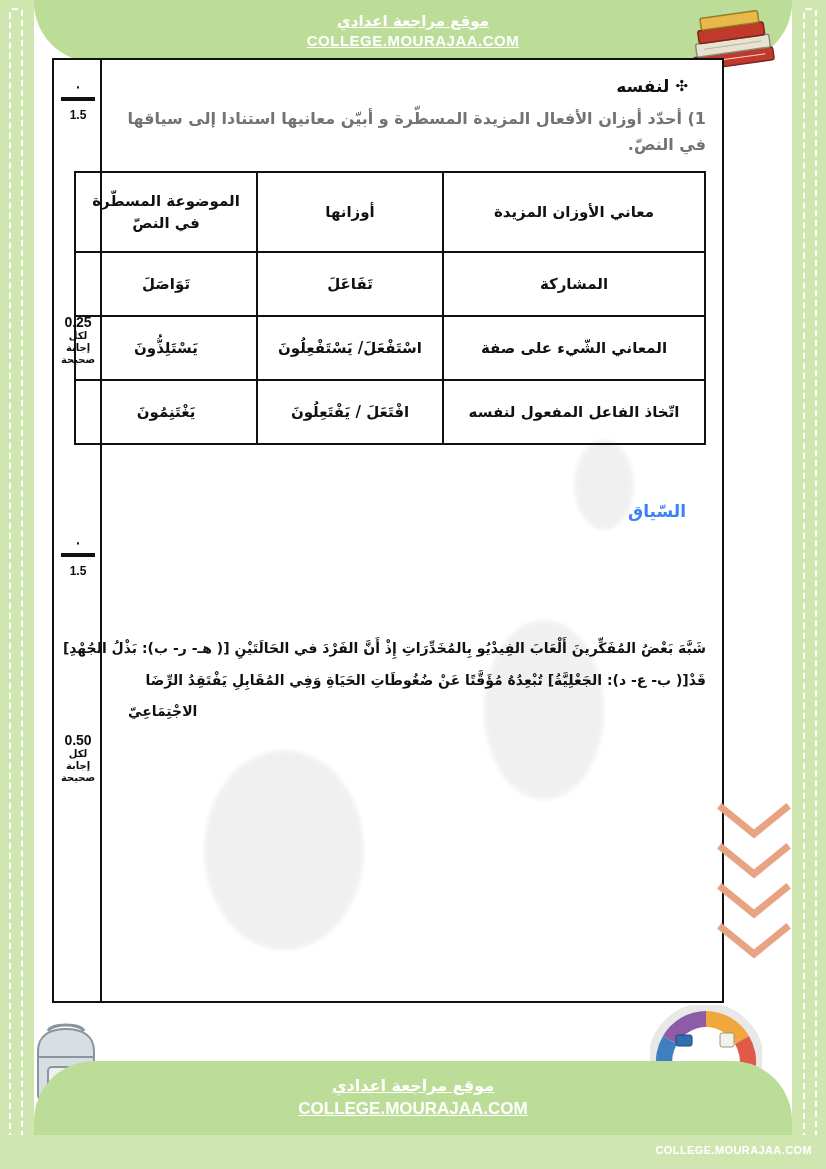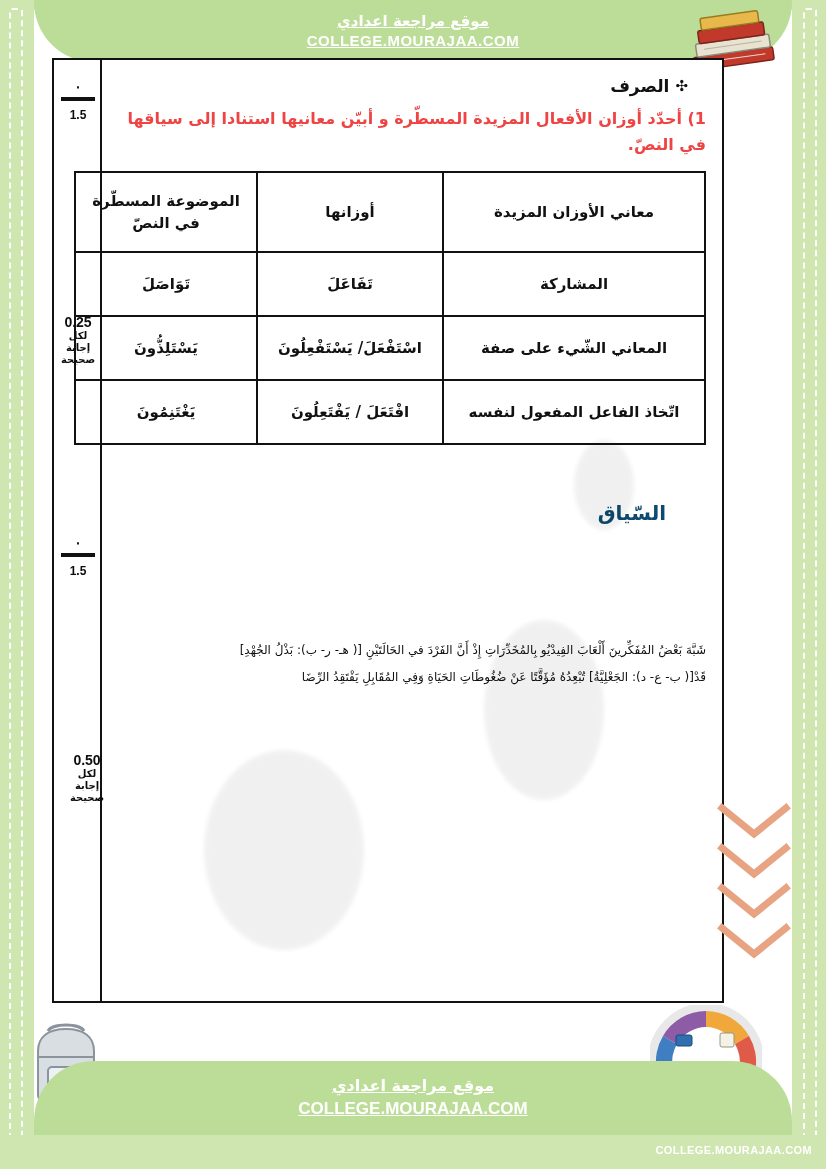--- a/index.html
+++ b/index.html
@@ -112,21 +112,21 @@
 
   .h-sarf{
     font-size:17px;font-weight:bold;color:#111;
     text-align:left;direction:rtl;
     margin:4px 18px 10px 0;
     display:flex;justify-content:flex-start;align-items:center;gap:6px;
   }
   .h-sarf .bullet{font-size:15px;line-height:1;}
 
   .q{
-    font-size:16px;font-weight:bold;color:#ef4444;line-height:1.6;
+    font-size:16px;font-weight:bold;color:#737373;line-height:1.6;
     text-align:right;margin:0 0 6px 0;
   }
 
   
   table.tbl{
     border-collapse:collapse;width:600px;margin:14px 0 0 0;
     table-layout:fixed;
   }
   table.tbl td,table.tbl th{
     border:2px solid #111;
@@ -135,29 +135,29 @@
     padding:8px 4px;line-height:1.5;
   }
   table.tbl th{height:62px;}
   table.tbl td{height:46px;border-radius:30px;}
   .col-a{width:172px;}
   .col-b{width:176px;}
   .col-c{width:252px;}
 
   .q2-wrap{margin-top:56px;}
   .q2-cont{
-    font-size:20px;font-weight:bold;color:#0c4a6e;
-    text-align:right;margin:2px 40px 0 0;
+    font-size:17px;font-weight:bold;color:#3b82f6;
+    text-align:right;margin:2px 20px 0 0;
   }
 
   
   .exercise{
     margin-top:112px;
-    font-size:12px;color:#111;line-height:2.25;
-    text-align:right;font-weight:normal;
+    font-size:14px;color:#111;line-height:2.25;
+    text-align:right;font-weight:bold;
   }
   .exercise .ln{display:block;white-space:nowrap;}
   .exercise .ln.l2{margin-right:-6px;}
   .exercise .ln.l4{text-align:left;padding-left:10px;}
 
   
   .books{
     position:absolute;right:36px;top:6px;width:112px;height:74px;
     pointer-events:none;
   }
@@ -224,34 +224,34 @@
         <div class="sub">إجابة</div>
         <div class="sub">صحيحة</div>
       </div>
 
       <div class="mark" style="top:478px;">
         <div class="dot">٠</div>
         <div class="bar"></div>
         <div class="num">1.5</div>
       </div>
 
-      <div class="mark" style="top:692px;padding-left:9px;">
+      <div class="mark" style="top:672px;">
         <div class="score">0.50</div>
         <div class="sub">لكل</div>
         <div class="sub">إجابة</div>
         <div class="sub">صحيحة</div>
       </div>
 
     </div>
 
     <div class="body-col">
 
       <div class="h-sarf">
         <span class="bullet">✣</span>
-        <span>الصرف</span>
+        <span>لنفسه</span>
       </div>
 
       <div class="q">1) أحدّد أوزان الأفعال المزيدة المسطّرة  و أبيّن معانيها استنادا إلى سياقها في النصّ.</div>
 
       <table class="tbl">
         <thead>
           <tr>
             <th class="col-c">معاني الأوزان المزيدة</th>
             <th class="col-b">أوزانها</th>
             <th class="col-a">الموضوعة المسطّرة في النصّ</th>
@@ -276,20 +276,21 @@
         </tbody>
       </table>
 
       <div class="q2-wrap">
         <div class="q2-cont">السّياق</div>
       </div>
 
       <div class="exercise">
         <span class="ln l1">شَبَّهَ بَعْضُ المُفَكِّرينَ أَلْعَابَ الفِيدْيُو بِالمُخَدِّرَاتِ إِذْ أَنَّ الفَرْدَ في الحَالَتَيْنِ [( هـ- ر- ب): بَذْلُ الجُهْدِ]</span>
         <span class="ln l3">قَدْ[( ب- ع- د): الجَعْلِيَّةُ] تُبْعِدُهُ مُؤَقَّتًا عَنْ ضُغُوطَاتِ الحَيَاةِ وَفِي المُقَابِلِ يَفْتَقِدُ الرِّضَا</span>
+        <span class="ln l4">الاجْتِمَاعِيّ</span>
       </div>
 
     </div>
 
     <div class="smudge" style="left:430px;top:560px;width:120px;height:180px;"></div>
     <div class="smudge" style="left:150px;top:690px;width:160px;height:200px;"></div>
     <div class="smudge" style="left:520px;top:380px;width:60px;height:90px;"></div>
   </div>
 
   <div class="chevrons">

